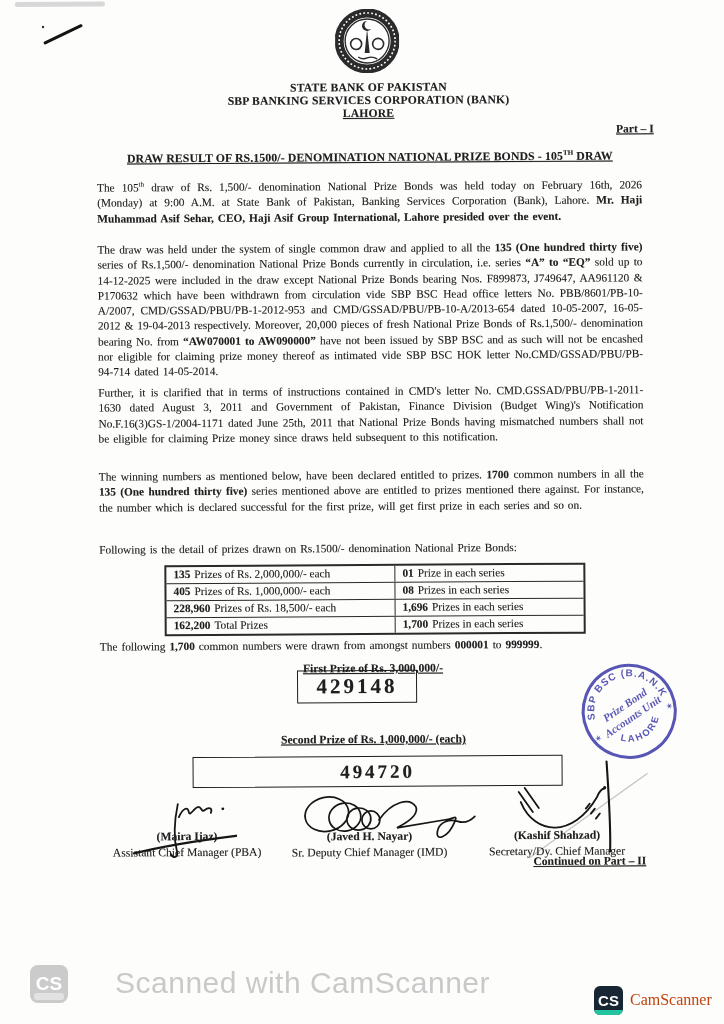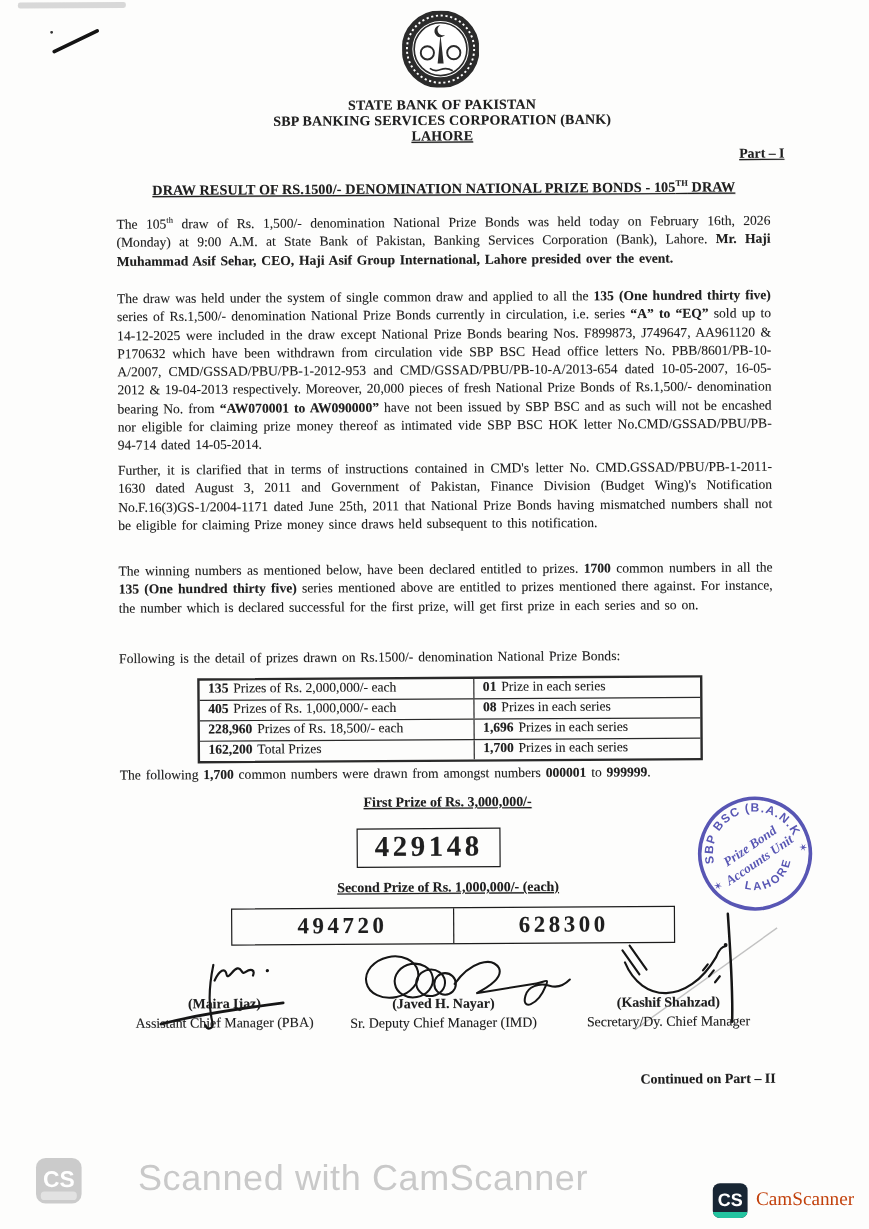--- a/index.html
+++ b/index.html
@@ -26,31 +26,31 @@
   .prize-table{left:164px;top:564px;width:417px;border:2px solid #2a2a2a;font-size:11.3px;}
   .prize-row{display:flex;border-top:1.5px solid #2a2a2a;}
   .prize-row:first-child{border-top:none;}
   .prize-cell{height:16px;line-height:15.5px;padding-left:7px;white-space:nowrap;overflow:hidden;}
   .cell-left{width:221px;border-right:1.5px solid #2a2a2a;}
   .cell-right{flex:1;}
   .gapnum{margin-right:4px;}
 
   
   .prize-heading{left:60px;width:624px;text-align:center;font-weight:700;font-size:11.6px;text-decoration:underline;}
-  .first-box{left:296px;top:690px;width:118px;height:31px;border:1.8px solid #1d1d1d;
-    display:flex;align-items:center;justify-content:center;font-weight:700;font-size:24px;letter-spacing:3px;}
+  .first-box{left:296px;top:670px;width:118px;height:31px;border:1.8px solid #1d1d1d;
+    display:flex;align-items:center;justify-content:center;font-weight:700;font-size:21px;letter-spacing:3px;}
   .second-boxes{left:191px;top:756px;width:368px;height:29px;border:1.8px solid #1d1d1d;display:flex;}
   .second-cell{flex:1;border-left:1.8px solid #1d1d1d;display:flex;align-items:center;justify-content:center;
     font-weight:700;font-size:19px;letter-spacing:3px;}
   .second-cell:first-child{border-left:none;}
 
   
   .sig-block{text-align:center;font-size:11.6px;line-height:16px;}
   .sig-name{font-weight:700;}
-  .continued{right:80px;top:894px;font-weight:700;font-size:11.6px;margin-left:16px;}
+  .continued{right:80px;top:856px;font-weight:700;font-size:11.6px;text-decoration:underline;margin-left:16px;}
 
   
   .stamp{left:572px;top:657px;width:112px;height:112px;opacity:.85;}
 
   
   .wm-icon{left:30px;top:965px;width:38px;height:38px;background:#cbcbcb;border-radius:8px;
     display:flex;align-items:center;justify-content:center;color:#fff;font-family:"Liberation Sans",sans-serif;
     font-weight:700;font-size:19px;}
   .wm-icon::after{content:"";position:absolute;left:4px;right:4px;bottom:3px;height:7px;background:rgba(255,255,255,.45);border-radius:3px;}
   .wm-text{left:82px;top:966px;font-family:"Liberation Sans",sans-serif;font-size:30px;color:#c9c9c9;letter-spacing:.5px;margin-left:33px;}
@@ -118,21 +118,20 @@
   </div>
 
   <div class="abs para ink" style="top:638px;"><span>The following </span><span class="b">1,700</span><span> common numbers were drawn from amongst numbers </span><span class="b">000001</span><span> to </span><span class="b">999999</span><span>.</span></div>
 
   <div class="abs prize-heading ink" style="top:662px;">First Prize of Rs. 3,000,000/-</div>
   <div class="abs first-box ink">429148</div>
 
   <div class="abs prize-heading ink" style="top:733px;">Second Prize of Rs. 1,000,000/- (each)</div>
   <div class="abs second-boxes">
     <div class="second-cell ink">494720</div>
-    <div class="second-cell ink">628300</div>
   </div>
 
   <svg class="stamp abs" viewBox="0 0 112 112">
     <g transform="rotate(-24 56 56)" fill="#3c3aa8">
       <circle cx="56" cy="56" r="46" fill="none" stroke="#3c3aa8" stroke-width="3"></circle>
       <defs>
         <path id="arcTop" d="M 21,56 A 35,35 0 1 1 91,56"></path>
         <path id="arcBot" d="M 27,64 A 30,30 0 0 0 85,64"></path>
       </defs>
       <text font-size="10" font-weight="bold" letter-spacing="1" font-family="Liberation Sans, sans-serif">

